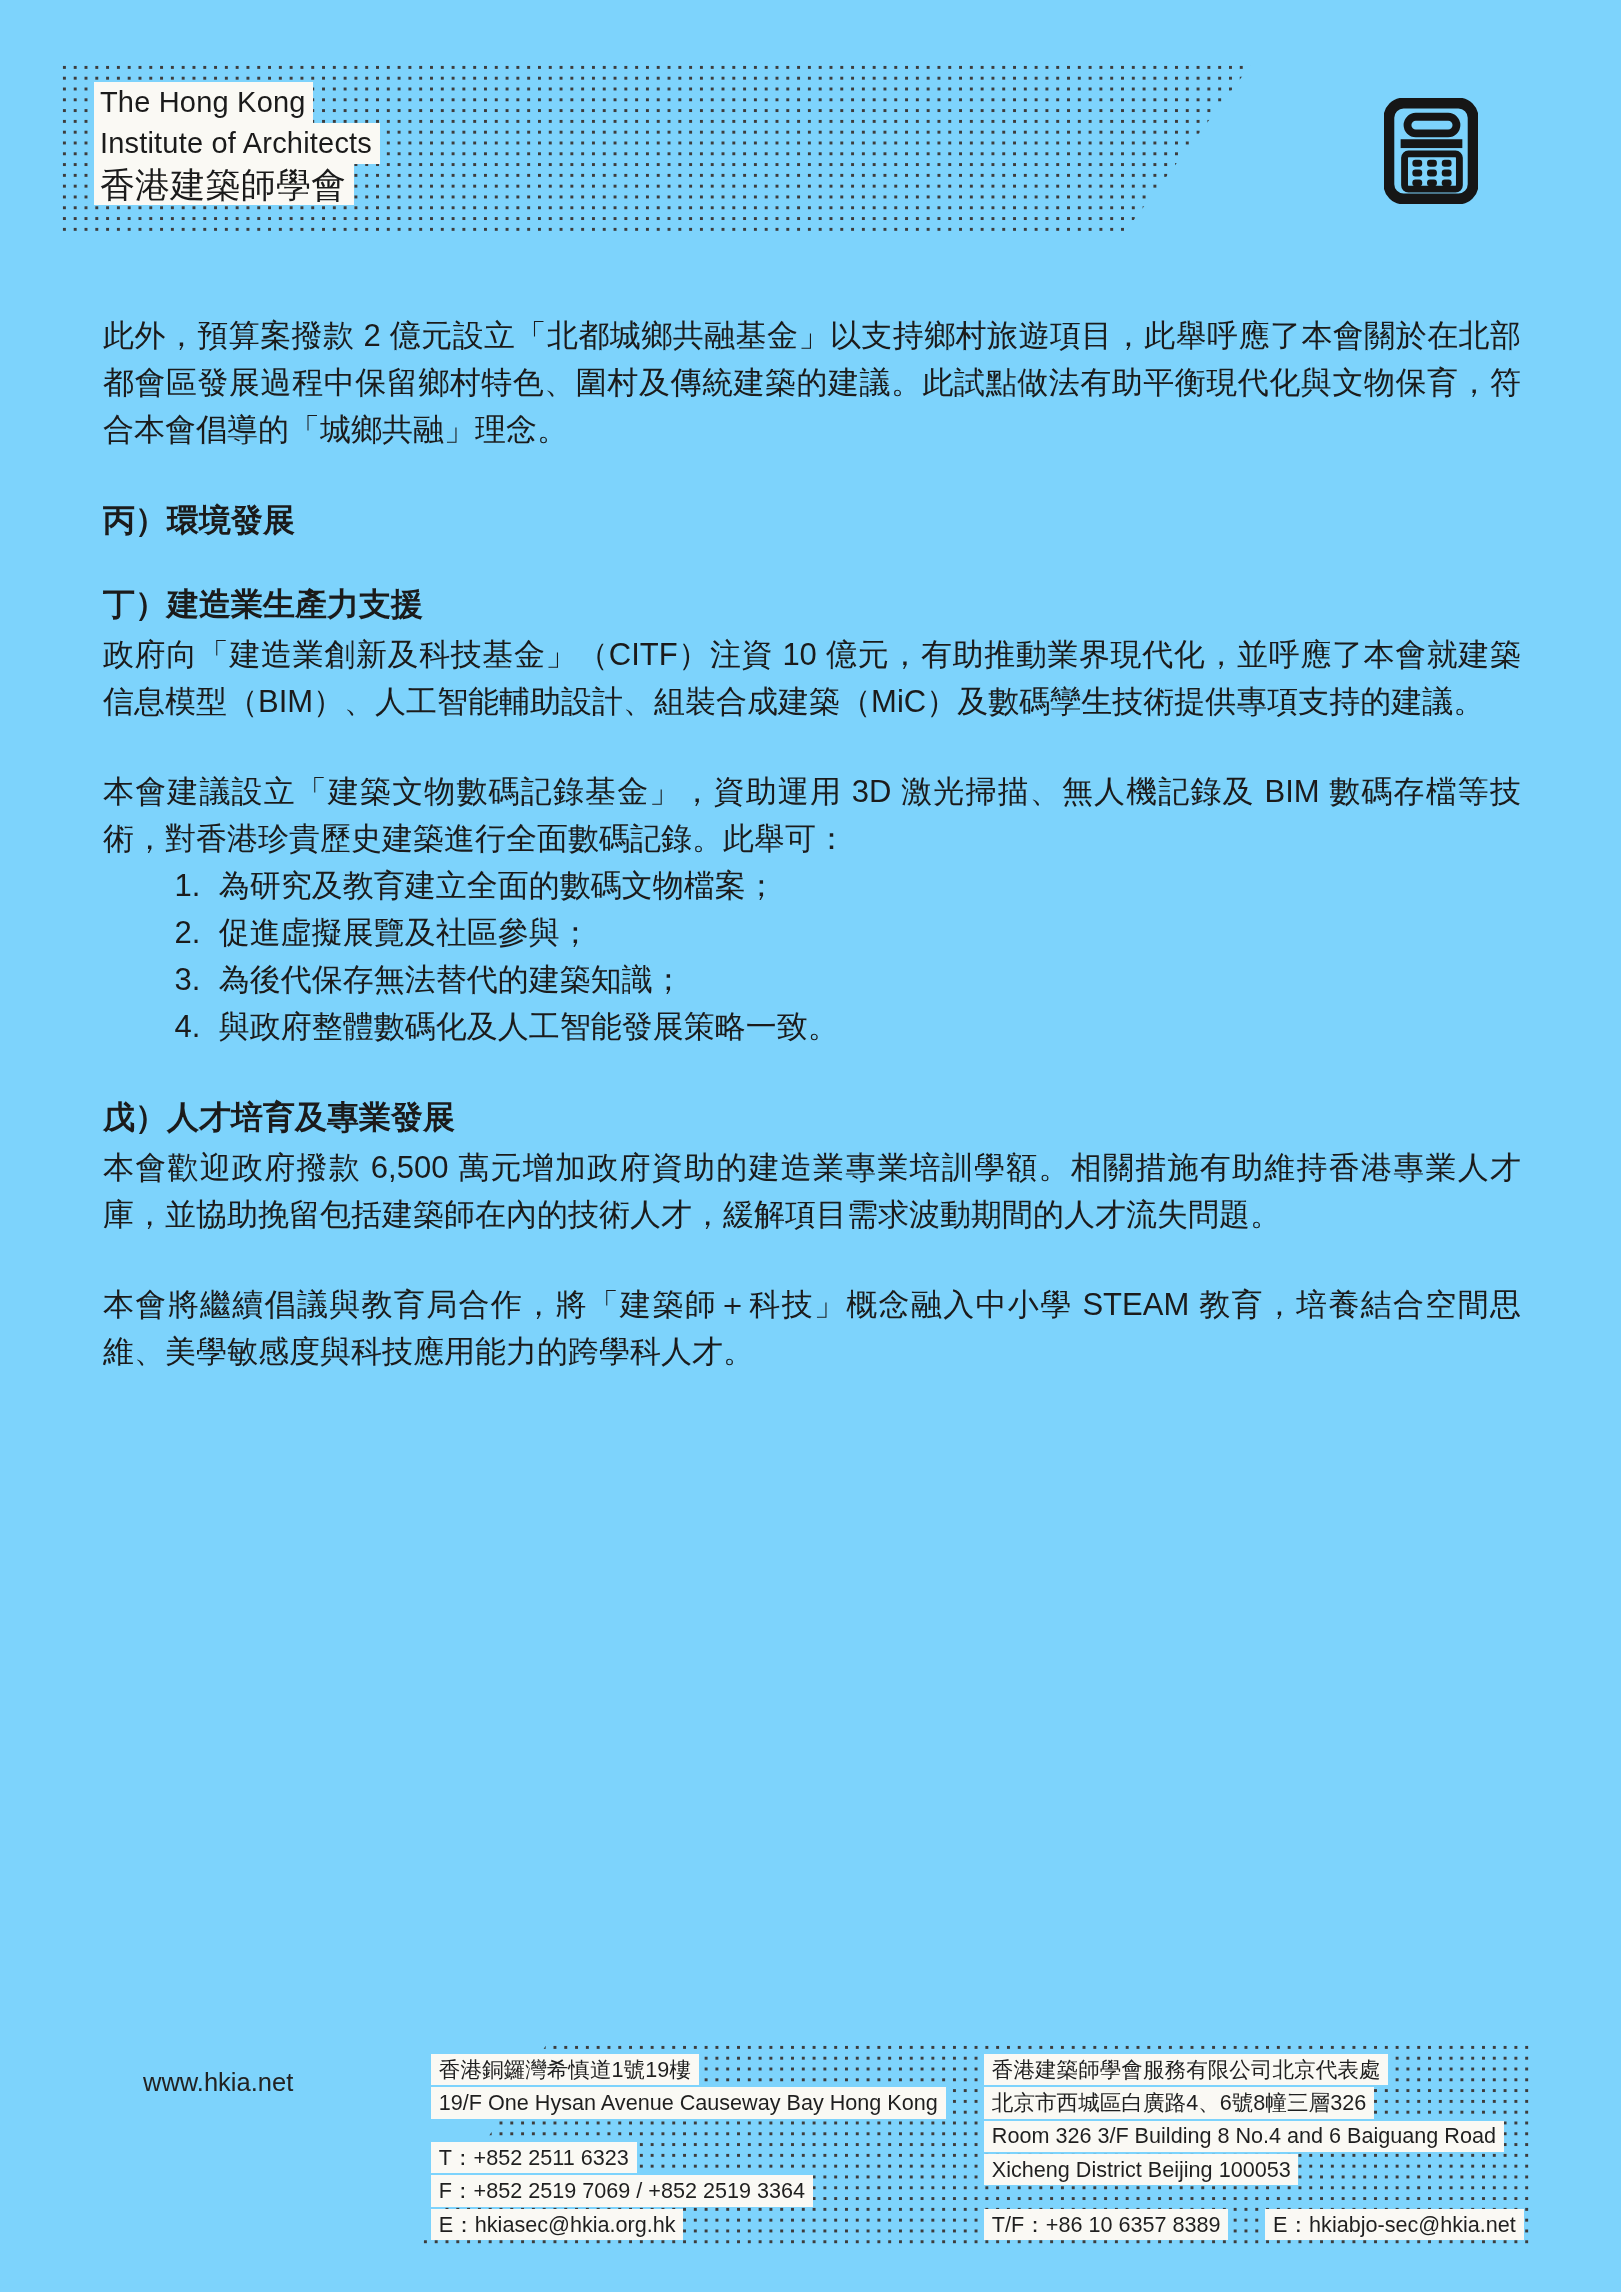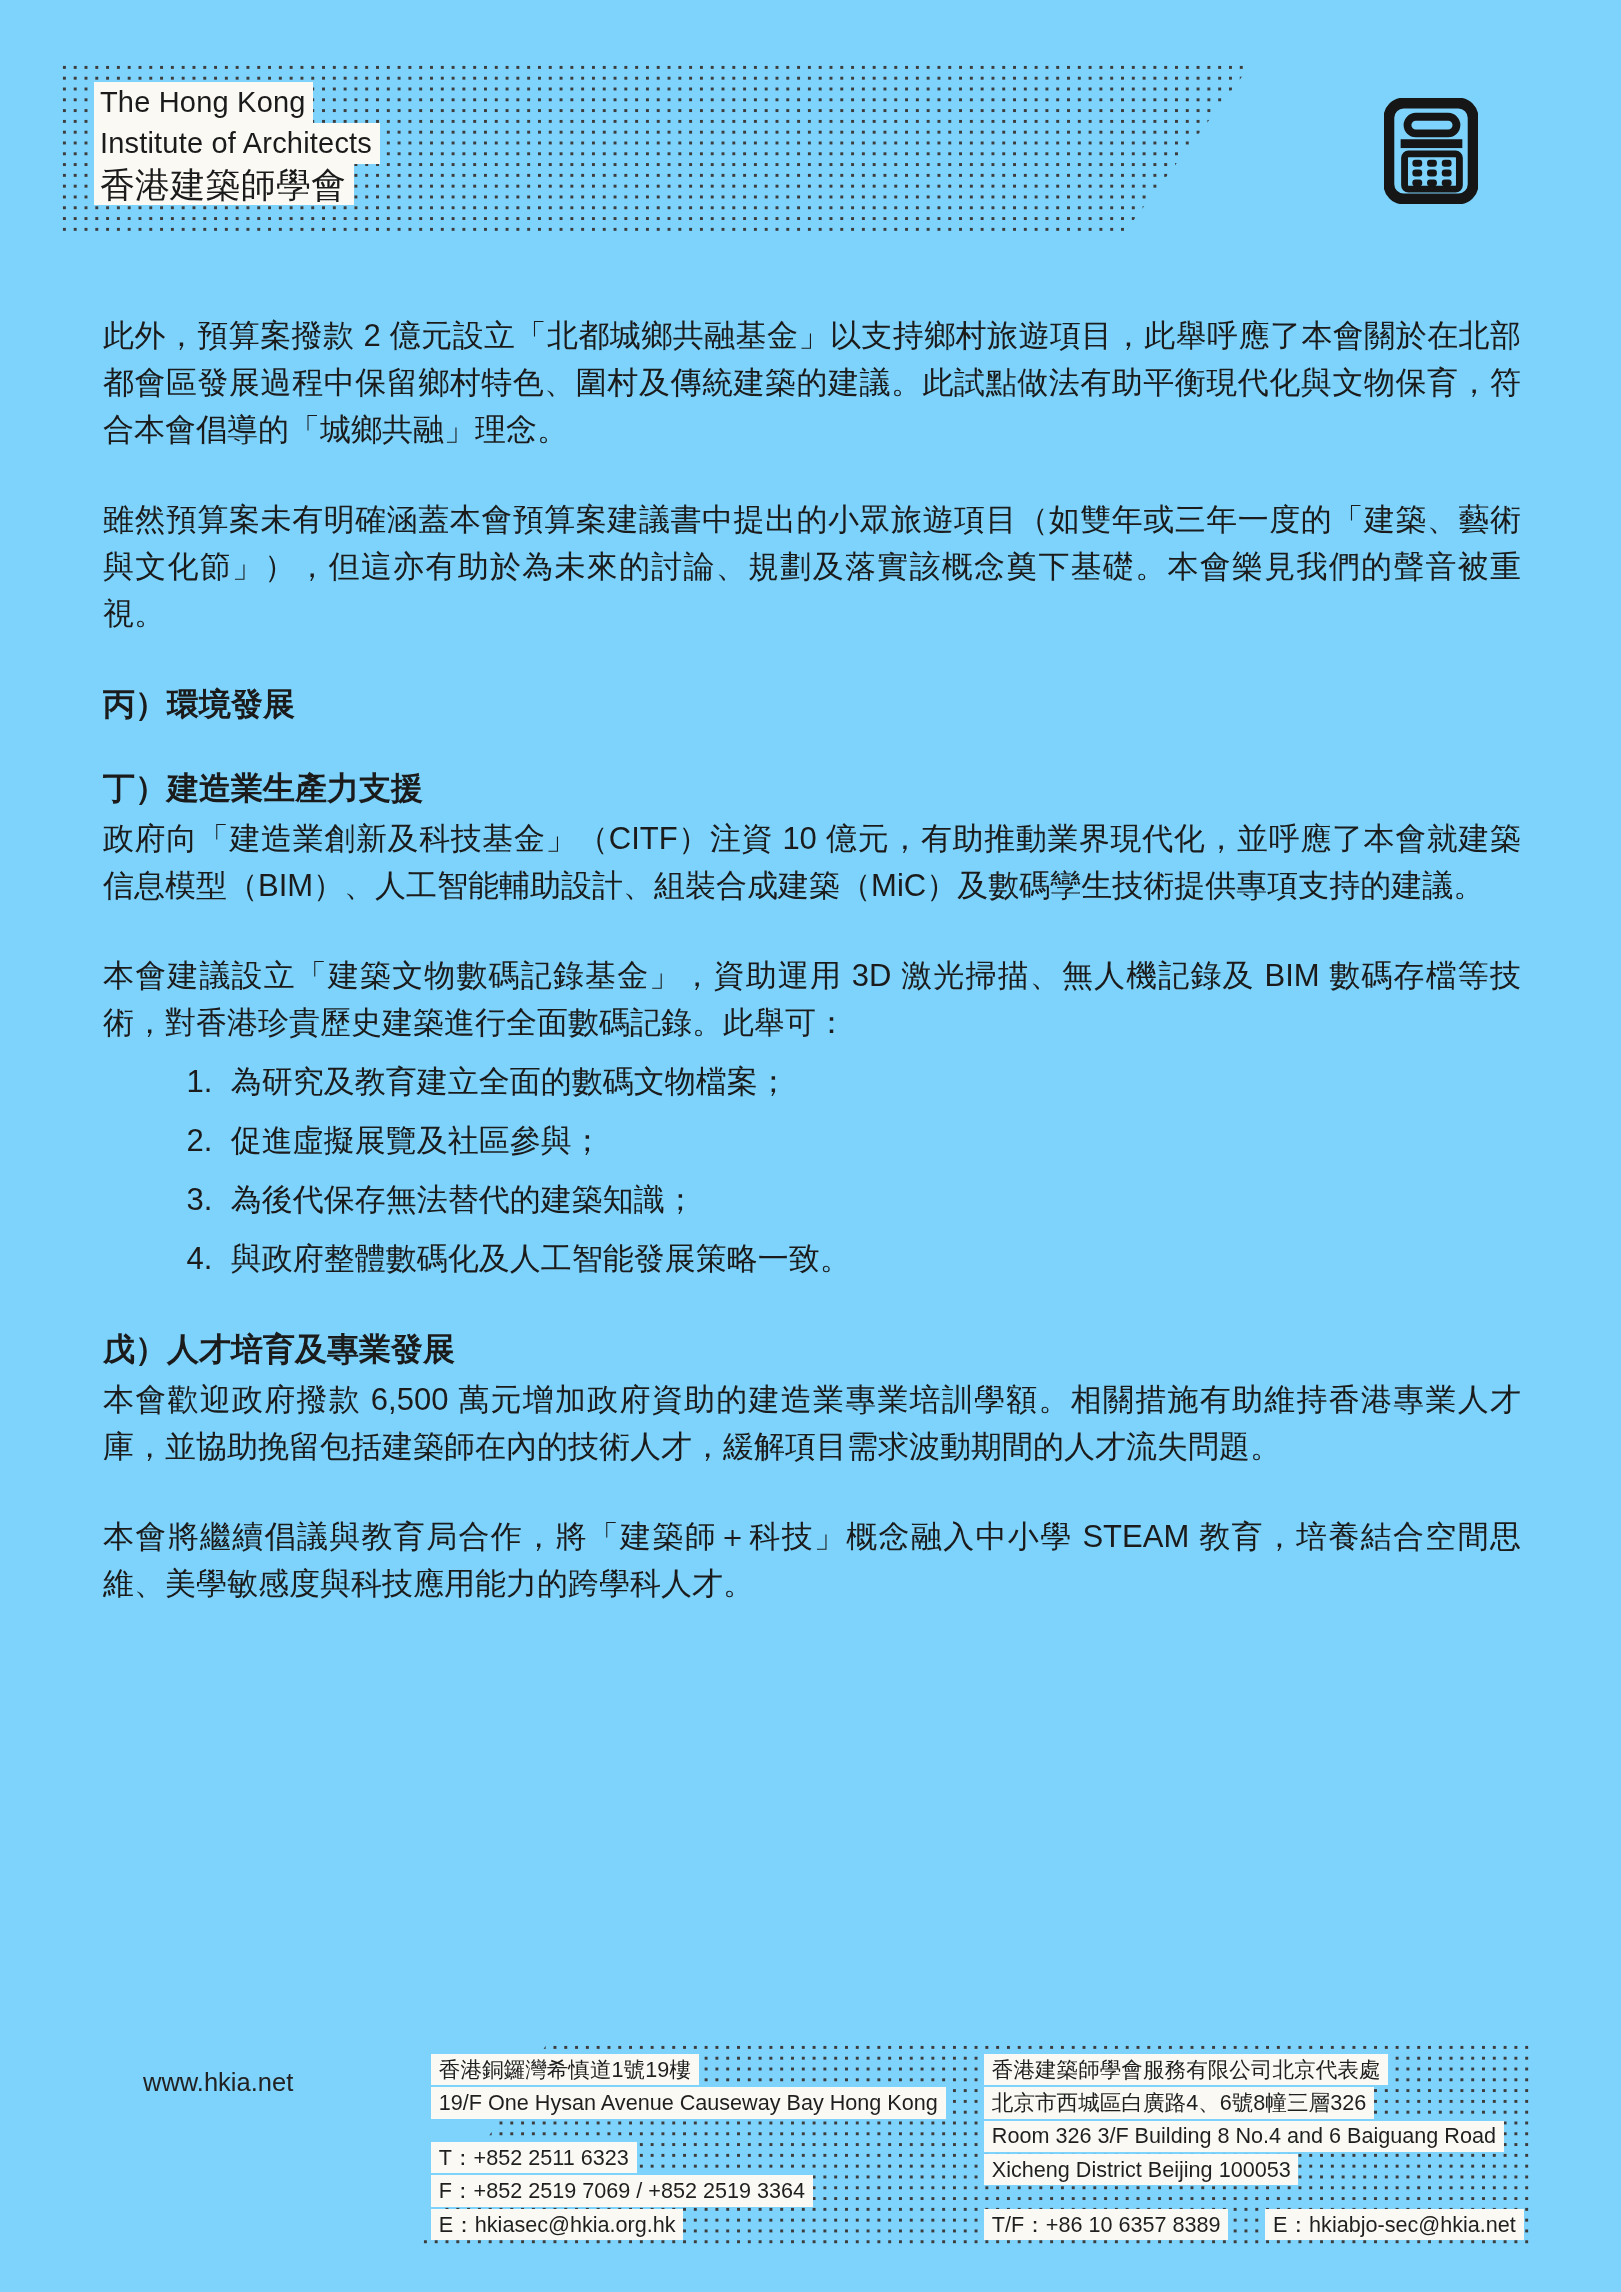--- a/index.html
+++ b/index.html
@@ -45,21 +45,21 @@
     margin:35px 0 2px 0;
     font-size:32px;line-height:49px;font-weight:bold;
     text-align:left;
   }
   ol.num-list{
     margin:0 0 43px 0;
     padding:0 0 0 106px;
     list-style:decimal;
   }
   ol.num-list li{
-    margin:12px;padding-left:9.8px;
+    margin:0;padding-left:9.8px;
     text-align:left;
   }
 
   .footer-band{
     position:absolute;left:420px;top:2042px;width:1113px;height:204px;
     clip-path:polygon(11.5% 0,100% 0,100% 100%,0 100%);
   }
   .footer-site{
     position:absolute;left:143px;top:2068px;
     font-size:25.5px;color:#222;
@@ -104,21 +104,20 @@
         <rect x="44" y="83" width="10" height="7" rx="3"></rect>
         <rect x="59" y="83" width="10" height="7" rx="3"></rect>
       </g>
     </svg>
   </div>
 
   <div class="body-content">
 
     <p>此外，預算案撥款 2 億元設立「北都城鄉共融基金」以支持鄉村旅遊項目，此舉呼應了本會關於在北部都會區發展過程中保留鄉村特色、圍村及傳統建築的建議。此試點做法有助平衡現代化與文物保育，符合本會倡導的「城鄉共融」理念。</p>
 
-    <p>雖然預算案未有明確涵蓋本會預算案建議書中提出的小眾旅遊項目（如雙年或三年一度的「建築、藝術與文化節」），但這亦有助於為未來的討論、規劃及落實該概念奠下基礎。本會樂見我們的聲音被重視。</p>
 
     <h2 class="sec">丙）環境發展</h2>
 
     <h2 class="sec">丁）建造業生產力支援</h2>
     <p>政府向「建造業創新及科技基金」（CITF）注資 10 億元，有助推動業界現代化，並呼應了本會就建築信息模型（BIM）、人工智能輔助設計、組裝合成建築（MiC）及數碼孿生技術提供專項支持的建議。</p>
 
     <p class="tight">本會建議設立「建築文物數碼記錄基金」，資助運用 3D 激光掃描、無人機記錄及 BIM 數碼存檔等技術，對香港珍貴歷史建築進行全面數碼記錄。此舉可：</p>
     <ol class="num-list">
       <li>為研究及教育建立全面的數碼文物檔案；</li>
       <li>促進虛擬展覽及社區參與；</li>

